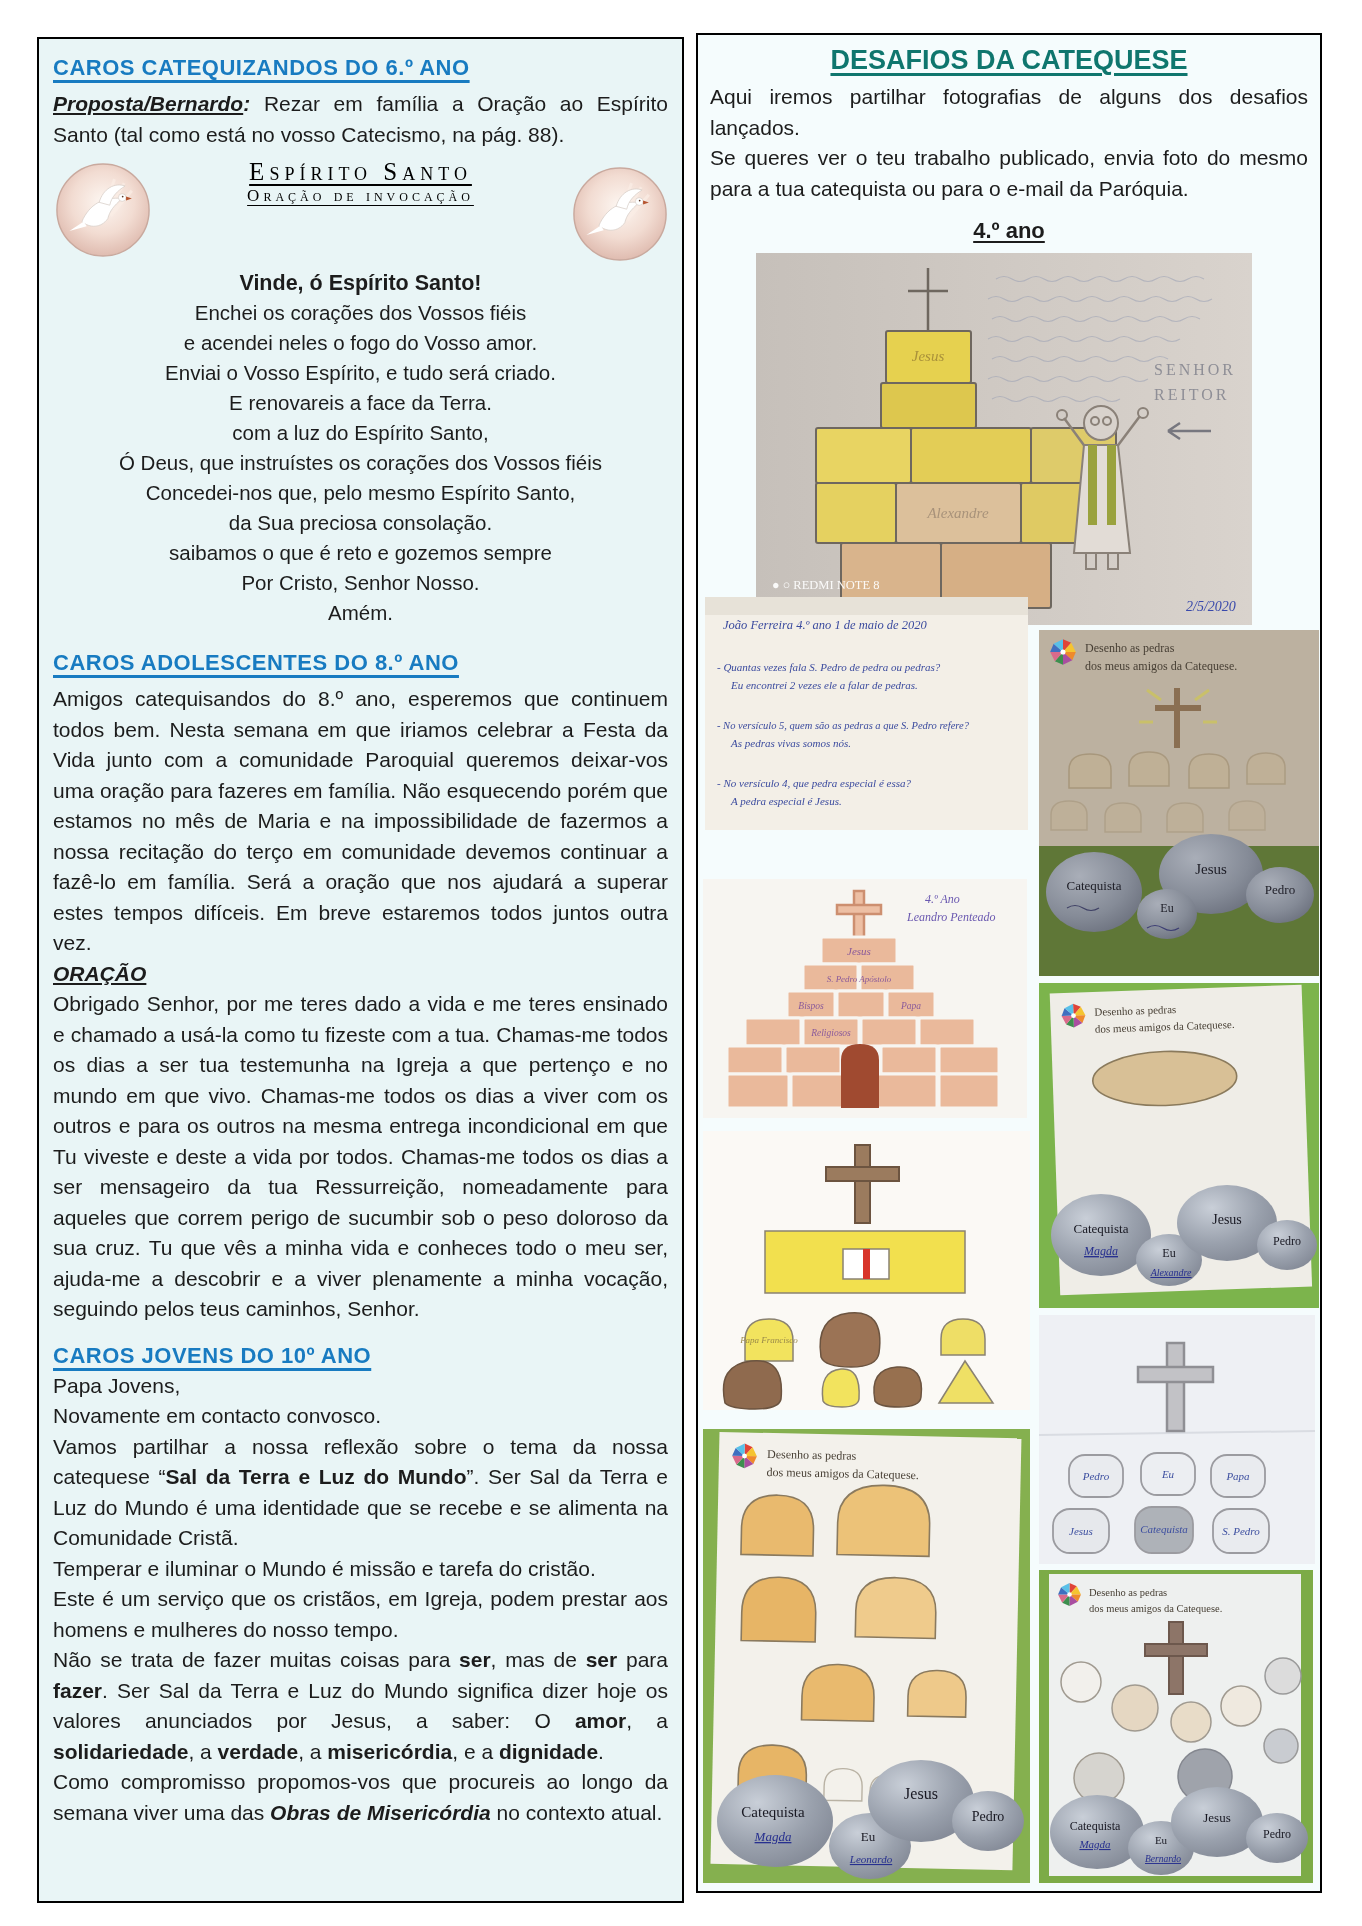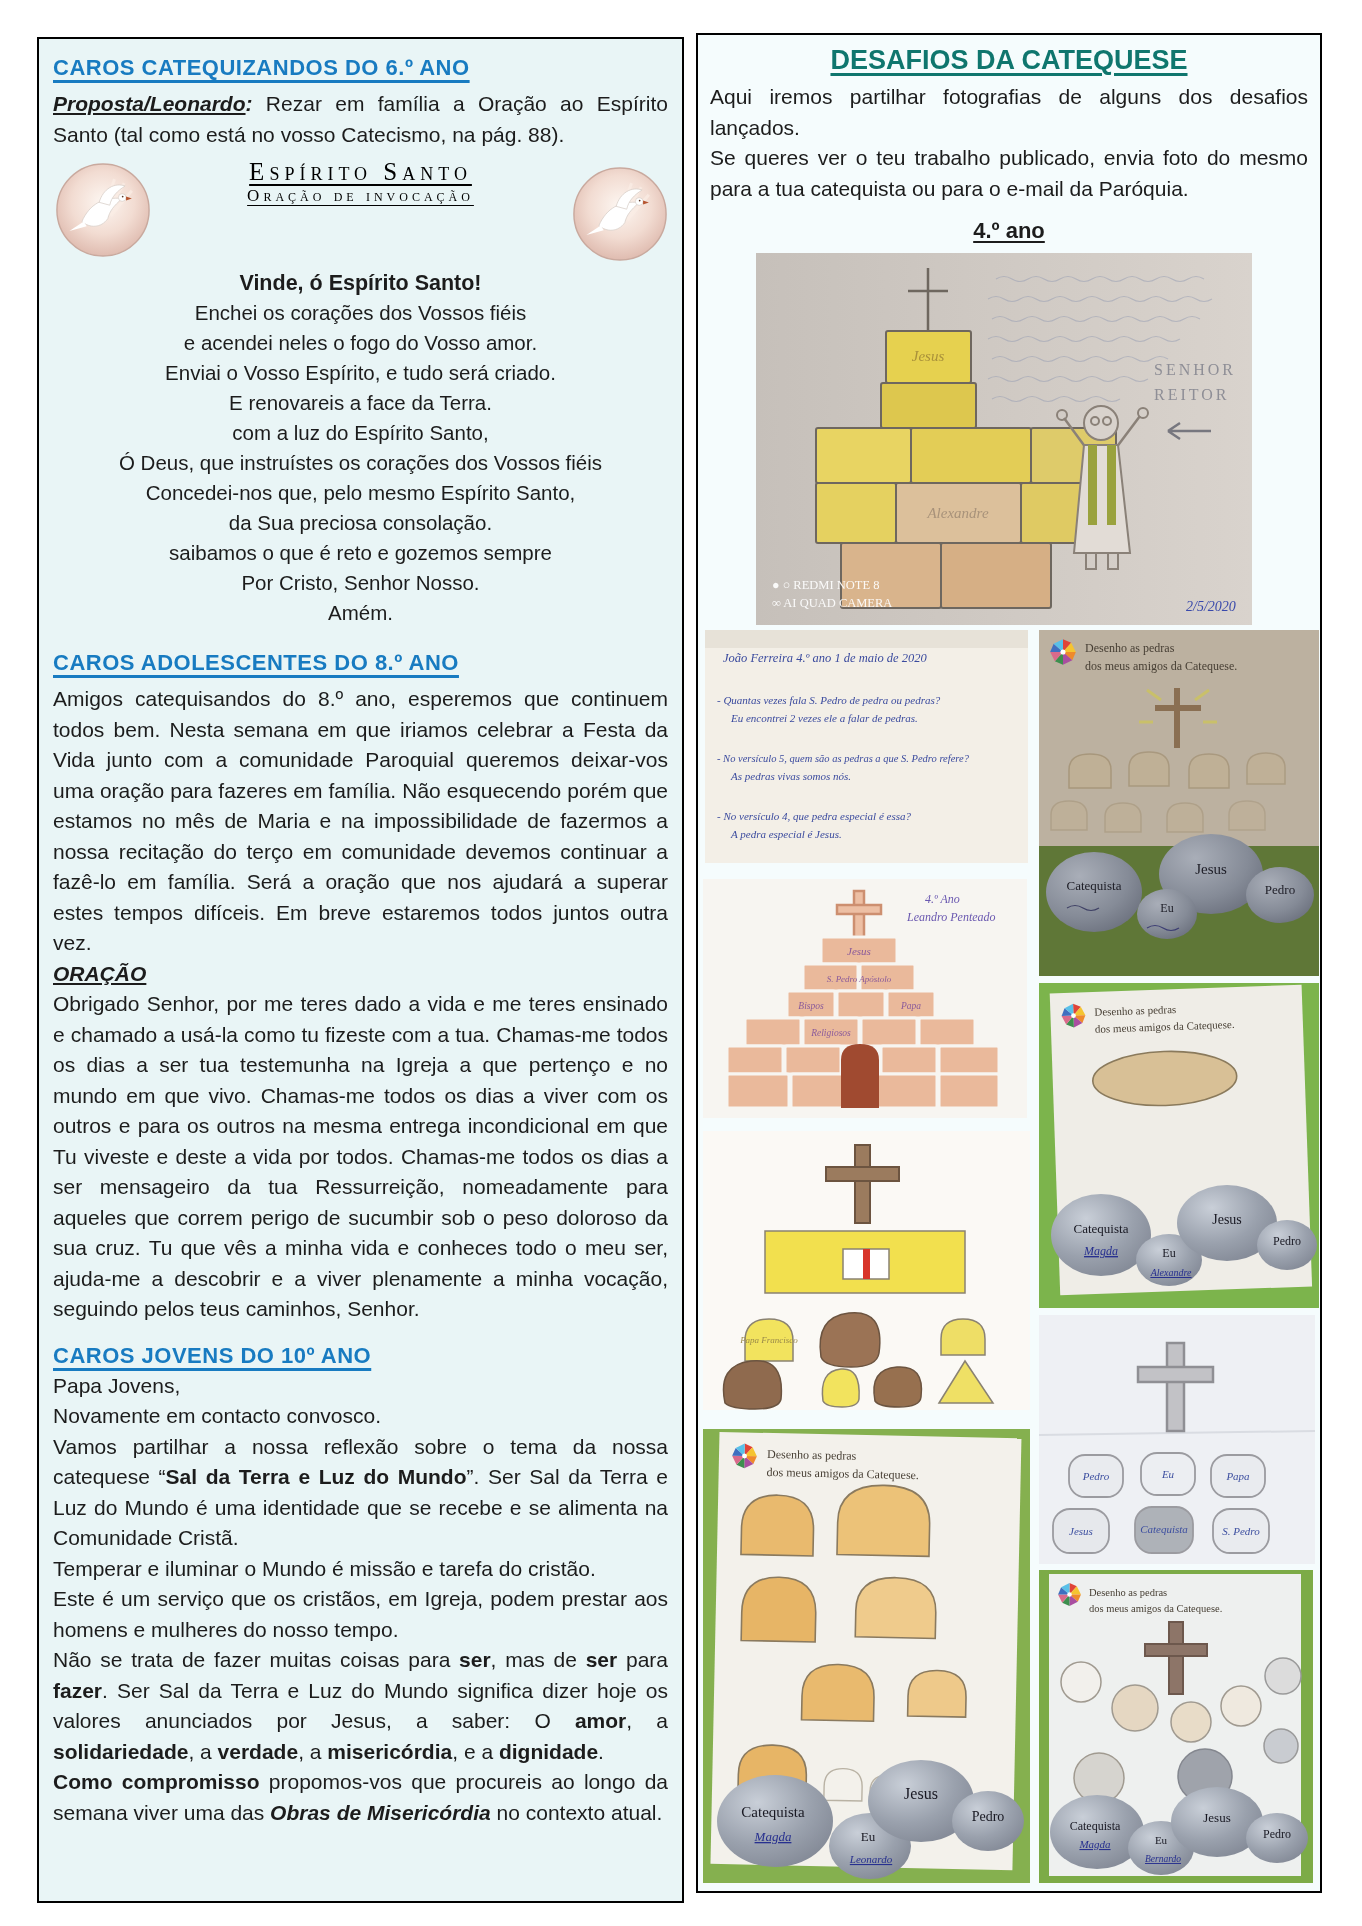--- a/index.html
+++ b/index.html
@@ -74,21 +74,21 @@
       <path d="M74,36 L80,38 L74,40 Z" fill="#b5542f"></path>
       <circle cx="70.5" cy="36" r="0.9" fill="#5a3a2a"></circle>
     </symbol>
   </defs>
 </svg>
 
 <div class="page">
 
   <div class="box box-left">
     <div class="title-blue"><span>CAROS CATEQUIZANDOS DO 6.º ANO</span></div>
-    <p class="body-p"><span style="font-weight: 700; font-style: italic; text-decoration: underline;">Proposta/Leonardo</span><span style="font-weight: 700; font-style: italic;">: </span><span>Rezar em família a Oração ao Espírito Santo (tal como está no vosso Catecismo, na pág. 88).</span></p>
+    <p class="body-p"><span style="font-weight: 700; font-style: italic; text-decoration: underline;">Proposta/Bernardo</span><span style="font-weight: 700; font-style: italic;">: </span><span>Rezar em família a Oração ao Espírito Santo (tal como está no vosso Catecismo, na pág. 88).</span></p>
 
     <div class="prayer-head-wrap">
       <svg class="dove dove-l">
           <use href="#dovecircle"></use>
         </svg>
       <svg class="dove dove-r">
           <use href="#dovecircle"></use>
         </svg>
       <div class="prayer-head">
         <div class="ph1">Espírito Santo</div>
@@ -114,21 +114,21 @@
     <div class="oracao">ORAÇÃO</div>
     <p class="body-p">Obrigado Senhor, por me teres dado a vida e me teres ensinado e chamado a usá-la como tu fizeste com a tua. Chamas-me todos os dias a ser tua testemunha na Igreja a que pertenço e no mundo em que vivo. Chamas-me todos os dias a viver com os outros e para os outros na mesma entrega incondicional em que Tu viveste e deste a vida por todos. Chamas-me todos os dias a ser mensageiro da tua Ressurreição, nomeadamente para aqueles que correm perigo de sucumbir sob o peso doloroso da sua cruz. Tu que vês a minha vida e conheces todo o meu ser, ajuda-me a descobrir e a viver plenamente a minha vocação, seguindo pelos teus caminhos, Senhor.</p>
 
     <div class="title-blue" style="margin-top:18px;margin-bottom:2px;"><span>CAROS JOVENS DO 10º ANO</span></div>
     <p class="body-p">Papa Jovens,</p>
     <p class="body-p">Novamente em contacto convosco.</p>
     <p class="body-p"><span>Vamos partilhar a nossa reflexão sobre o tema da nossa catequese “</span><span style="font-weight: 700;">Sal da Terra e Luz do Mundo</span><span>”. Ser Sal da Terra e Luz do Mundo é uma identidade que se recebe e se alimenta na Comunidade Cristã.</span></p>
     <p class="body-p">Temperar e iluminar o Mundo é missão e tarefa do cristão.</p>
     <p class="body-p">Este é um serviço que os cristãos, em Igreja, podem prestar aos homens e mulheres do nosso tempo.</p>
     <p class="body-p"><span>Não se trata de fazer muitas coisas para </span><span style="font-weight: 700;">ser</span><span>, mas de </span><span style="font-weight: 700;">ser</span><span> para </span><span style="font-weight: 700;">fazer</span><span>. Ser Sal da Terra e Luz do Mundo significa dizer hoje os valores anunciados por Jesus, a saber: O </span><span style="font-weight: 700;">amor</span><span>, a </span><span style="font-weight: 700;">solidariedade</span><span>, a </span><span style="font-weight: 700;">verdade</span><span>, a </span><span style="font-weight: 700;">misericórdia</span><span>, e a </span><span style="font-weight: 700;">dignidade</span><span>.</span></p>
-    <p class="body-p"><span style="font-weight: 700;">Como compromisso</span><span> propomos-vos que procureis ao longo da semana viver uma das </span><span style="font-weight: 700; font-style: italic;">Obras de Misericórdia</span><span> no contexto atual.</span></p>
+    <p class="body-p"><span style="font-weight: 400;">Como compromisso</span><span> propomos-vos que procureis ao longo da semana viver uma das </span><span style="font-weight: 700; font-style: italic;">Obras de Misericórdia</span><span> no contexto atual.</span></p>
   </div>
 
   <div class="box box-right">
     <div class="title-black"><span>DESAFIOS DA CATEQUESE</span></div>
     <p class="body-p">Aqui iremos partilhar fotografias de alguns dos desafios lançados.</p>
     <p class="body-p">Se queres ver o teu trabalho publicado, envia foto do mesmo para a tua catequista ou para o e-mail da Paróquia.</p>
     <div class="year-label"><span>4.º ano</span></div>
 
     <div class="photo" style="left:58px;top:218px;width:496px;height:372px;">
       <svg width="496" height="372" viewBox="0 0 496 372">
@@ -179,21 +179,21 @@
           </g>
         </g>
         <g fill="#ffffff" opacity="0.92" font-family="Liberation Sans,sans-serif">
           <text x="16" y="336" font-size="12.5">● ○  REDMI NOTE 8</text>
           <text x="16" y="354" font-size="12.5">∞  AI QUAD CAMERA</text>
         </g>
         <text x="430" y="358" font-size="14" font-style="italic" fill="#3949ab">2/5/2020</text>
       </svg>
     </div>
 
-    <div class="photo" style="left:7px;top:595px;width:349px;height:233px;">
+    <div class="photo" style="left:7px;top:562px;width:349px;height:233px;">
       <svg width="323" height="233" viewBox="0 0 323 233">
         <rect width="323" height="233" fill="#f3efe7"></rect>
         <rect width="323" height="18" fill="#e7e2d8"></rect>
         <g fill="#3a4a9e" font-style="italic">
           <text x="18" y="32" font-size="12.5">João Ferreira  4.º ano  1 de maio de 2020</text>
           <text x="12" y="74" font-size="11">- Quantas vezes fala S. Pedro de pedra ou pedras?</text>
           <text x="26" y="92" font-size="11">Eu encontrei 2 vezes ele a falar de pedras.</text>
           <text x="12" y="132" font-size="10.5">- No versículo 5, quem são as pedras a que S. Pedro refere?</text>
           <text x="26" y="150" font-size="11">As pedras vivas somos nós.</text>
           <text x="12" y="190" font-size="11">- No versículo 4, que pedra especial é essa?</text>

